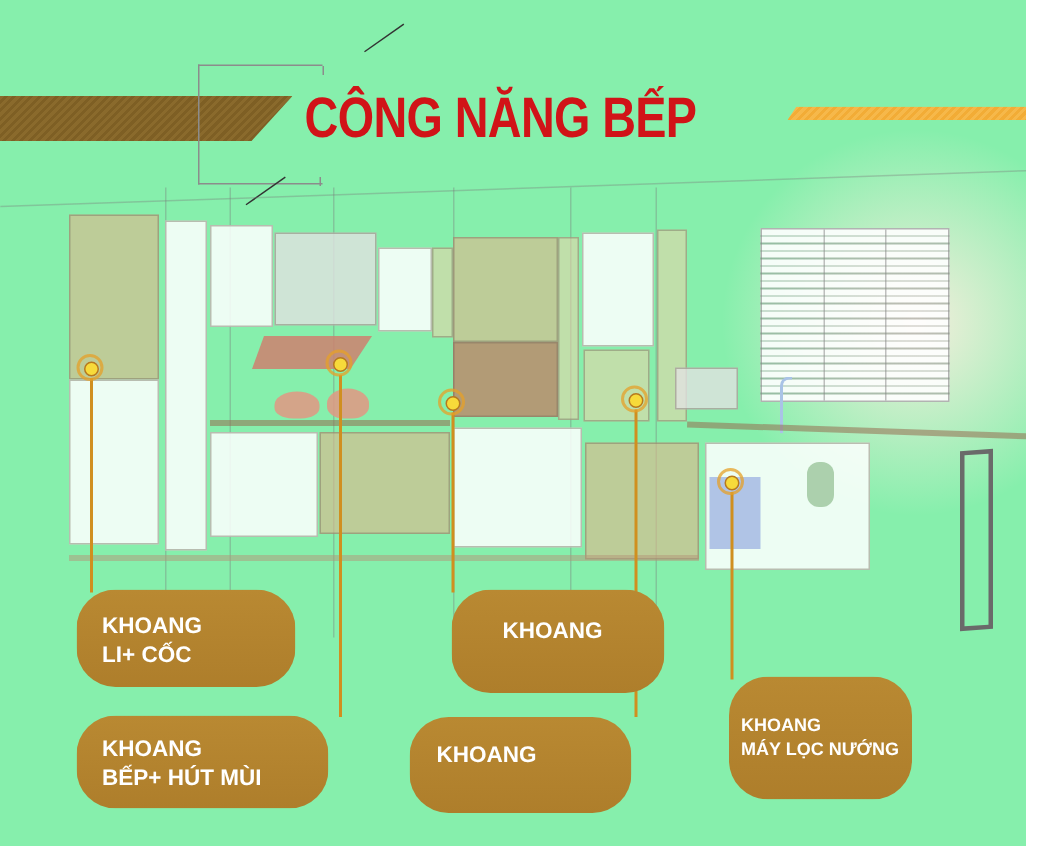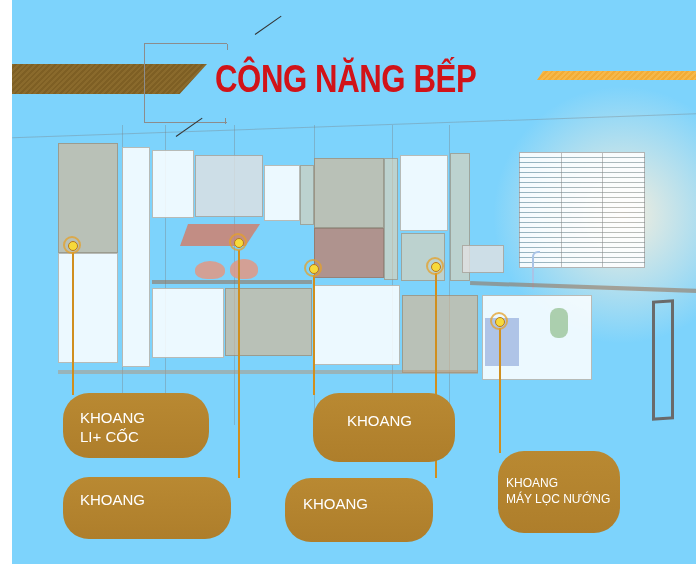--- a/index.html
+++ b/index.html
@@ -1,19 +1,19 @@
 <!DOCTYPE html>
 <html><head>
 <meta charset="utf-8">
 <style>
   * { box-sizing: border-box; margin: 0; padding: 0; }
   html, body { width: 700px; height: 564px; overflow: hidden; background: #ffffff; }
   body { position: relative; font-family: "DejaVu Sans", sans-serif; }
 
-  .canvas { position: absolute; left: 12px; top: 0; width: 684px; height: 564px; overflow: hidden; background: #7dd3fc; }
+  .canvas { position: absolute; left: 0; top: 0; width: 684px; height: 564px; overflow: hidden; background: #86efac; }
 
   
   .header-bar-left {
     position: absolute; left: 0; top: 64px; width: 195px; height: 30px;
     background: repeating-linear-gradient(135deg, #8a6a2c 0 2px, #7e5f24 2px 4px);
     clip-path: polygon(0 0, 100% 0, 86% 100%, 0 100%);
   }
   .header-bar-right {
     position: absolute; left: 525px; top: 71px; width: 175px; height: 9px;
     background: repeating-linear-gradient(135deg, #f6b84a 0 2px, #f2ac36 2px 4px);
@@ -62,21 +62,21 @@
 
   
   .hotspot { position: absolute; width: 18px; height: 18px; border-radius: 50%; border: 2px solid rgba(230,160,40,0.75); }
   .hotspot::after { content:""; position:absolute; left:3px; top:3px; width:8px; height:8px; border-radius:50%; background:#f7da3a; border:1px solid #b7791e; }
   .connector { position: absolute; width: 2px; background: #d08f1f; }
 
   
   .label-box {
     position: absolute; background: #b5842f;
     background: linear-gradient(180deg, #b98932 0%, #ae7e2b 100%);
-    color: #ffffff; font-family: "Liberation Sans", sans-serif; font-weight: 400;
+    color: #ffffff; font-family: "Liberation Sans", sans-serif; font-weight: 700;
     font-size: 15px; line-height: 19px;
     clip-path: polygon(8px 0, 100% 0, 100% 100%, 0 100%, 0 8px);
     border-radius: 26px;
   }
   .label-text { position: absolute; }
   .label-text span { display: block; }
 
   .box-licoc    { left: 51px;  top: 393px; width: 146px; height: 65px; }
   .box-bep      { left: 51px;  top: 477px; width: 168px; height: 62px; }
   .box-lonuong  { left: 301px; top: 393px; width: 142px; height: 69px; }
@@ -161,20 +161,21 @@
   <div class="label-box box-licoc">
     <div class="label-text" style="left:17px;top:15px;">
       <span>KHOANG</span>
       <span>LI+ CỐC</span>
     </div>
   </div>
 
   <div class="label-box box-bep">
     <div class="label-text" style="left:17px;top:13px;">
       <span>KHOANG</span>
+      <span>BẾP+ HÚT MÙI</span>
     </div>
   </div>
 
   <div class="label-box box-lonuong">
     <div class="label-text" style="left:34px;top:18px;">
       <span>KHOANG</span>
     </div>
   </div>
 
   <div class="label-box box-maysay">

